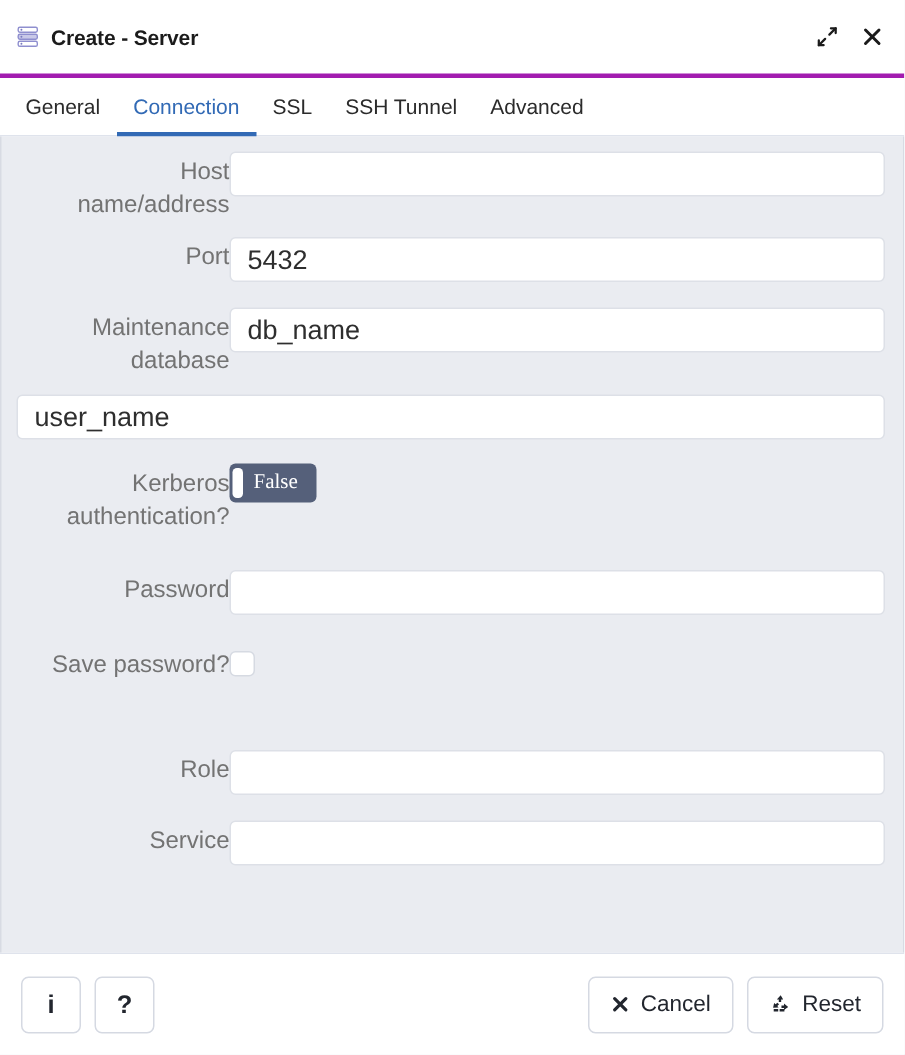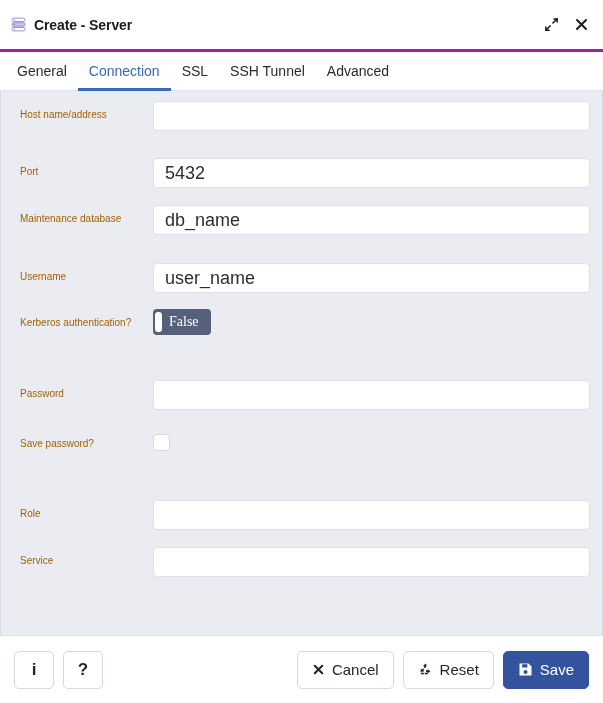--- a/index.html
+++ b/index.html
@@ -105,25 +105,26 @@
     position: relative;
   }
   .row {
     display: flex;
     align-items: flex-start;
     margin-bottom: 0;
   }
   .lbl {
     width: 142px;
     min-width: 142px;
-    font-size: 10px;
-    color: #a16207;
+    font-size: 16px;
+    color: #737373;
     line-height: 22px;
     padding-left: 9px;
     padding-top: 3px;
+    text-align: right;
   }
   .ctl {
     flex: 1;
     padding-right: 2px;
   }
   .txtinput {
     display: block;
     width: 100%;
     height: 30px;
     background: #ffffff;
@@ -303,21 +304,20 @@
     </div>
 
     <div class="row row-maintdb">
       <div class="lbl">Maintenance database</div>
       <div class="ctl">
         <input class="txtinput" type="text" value="db_name" style="">
       </div>
     </div>
 
     <div class="row row-username">
-      <div class="lbl">Username</div>
       <div class="ctl">
         <input class="txtinput" type="text" value="user_name" style="">
       </div>
     </div>
 
     <div class="row row-kerberos">
       <div class="lbl">Kerberos authentication?</div>
       <div class="ctl">
         <div class="toggle">
           <span class="toggle-knob"></span>
@@ -378,24 +378,16 @@
         <svg width="15" height="15" viewBox="0 0 16 16" fill="#22262e">
           <path d="M7.95 1.55 L9.75 4.6 L8.3 4.6 L8.3 6.4 L6.6 6.4 L6.6 4.6 L5.2 4.6 Z"></path>
           <path d="M2.55 10.45 L3.3 7.05 L4.35 8.05 L5.6 6.85 L6.8 8.05 L5.55 9.3 L6.5 10.3 Z"></path>
           <path d="M13.3 10.0 L10.3 12.0 L10.3 10.6 L8.5 10.6 L8.5 8.9 L10.3 8.9 L10.3 7.5 Z"></path>
           <path d="M3.0 11.4 L6.2 11.4 L6.2 13.1 L3.0 13.1 Z"></path>
           <path d="M7.2 11.4 L10.6 11.4 L10.6 13.1 L7.2 13.1 Z"></path>
         </svg>
         <span>Reset</span>
       </button>
 
-      <button class="btn btn-primary">
-        <svg width="15" height="15" viewBox="0 0 16 16" fill="#ffffff">
-          <path d="M1.6 1.6 H11.2 L14.4 4.8 V14.4 H1.6 Z"></path>
-          <rect x="4.4" y="2.3" width="5.6" height="3.5" rx="0.4" fill="#33539e"></rect>
-          <circle cx="8" cy="10.6" r="2.2" fill="#33539e"></circle>
-        </svg>
-        <span>Save</span>
-      </button>
     </div>
   </div>
 
 </div>
 
 </body></html>

